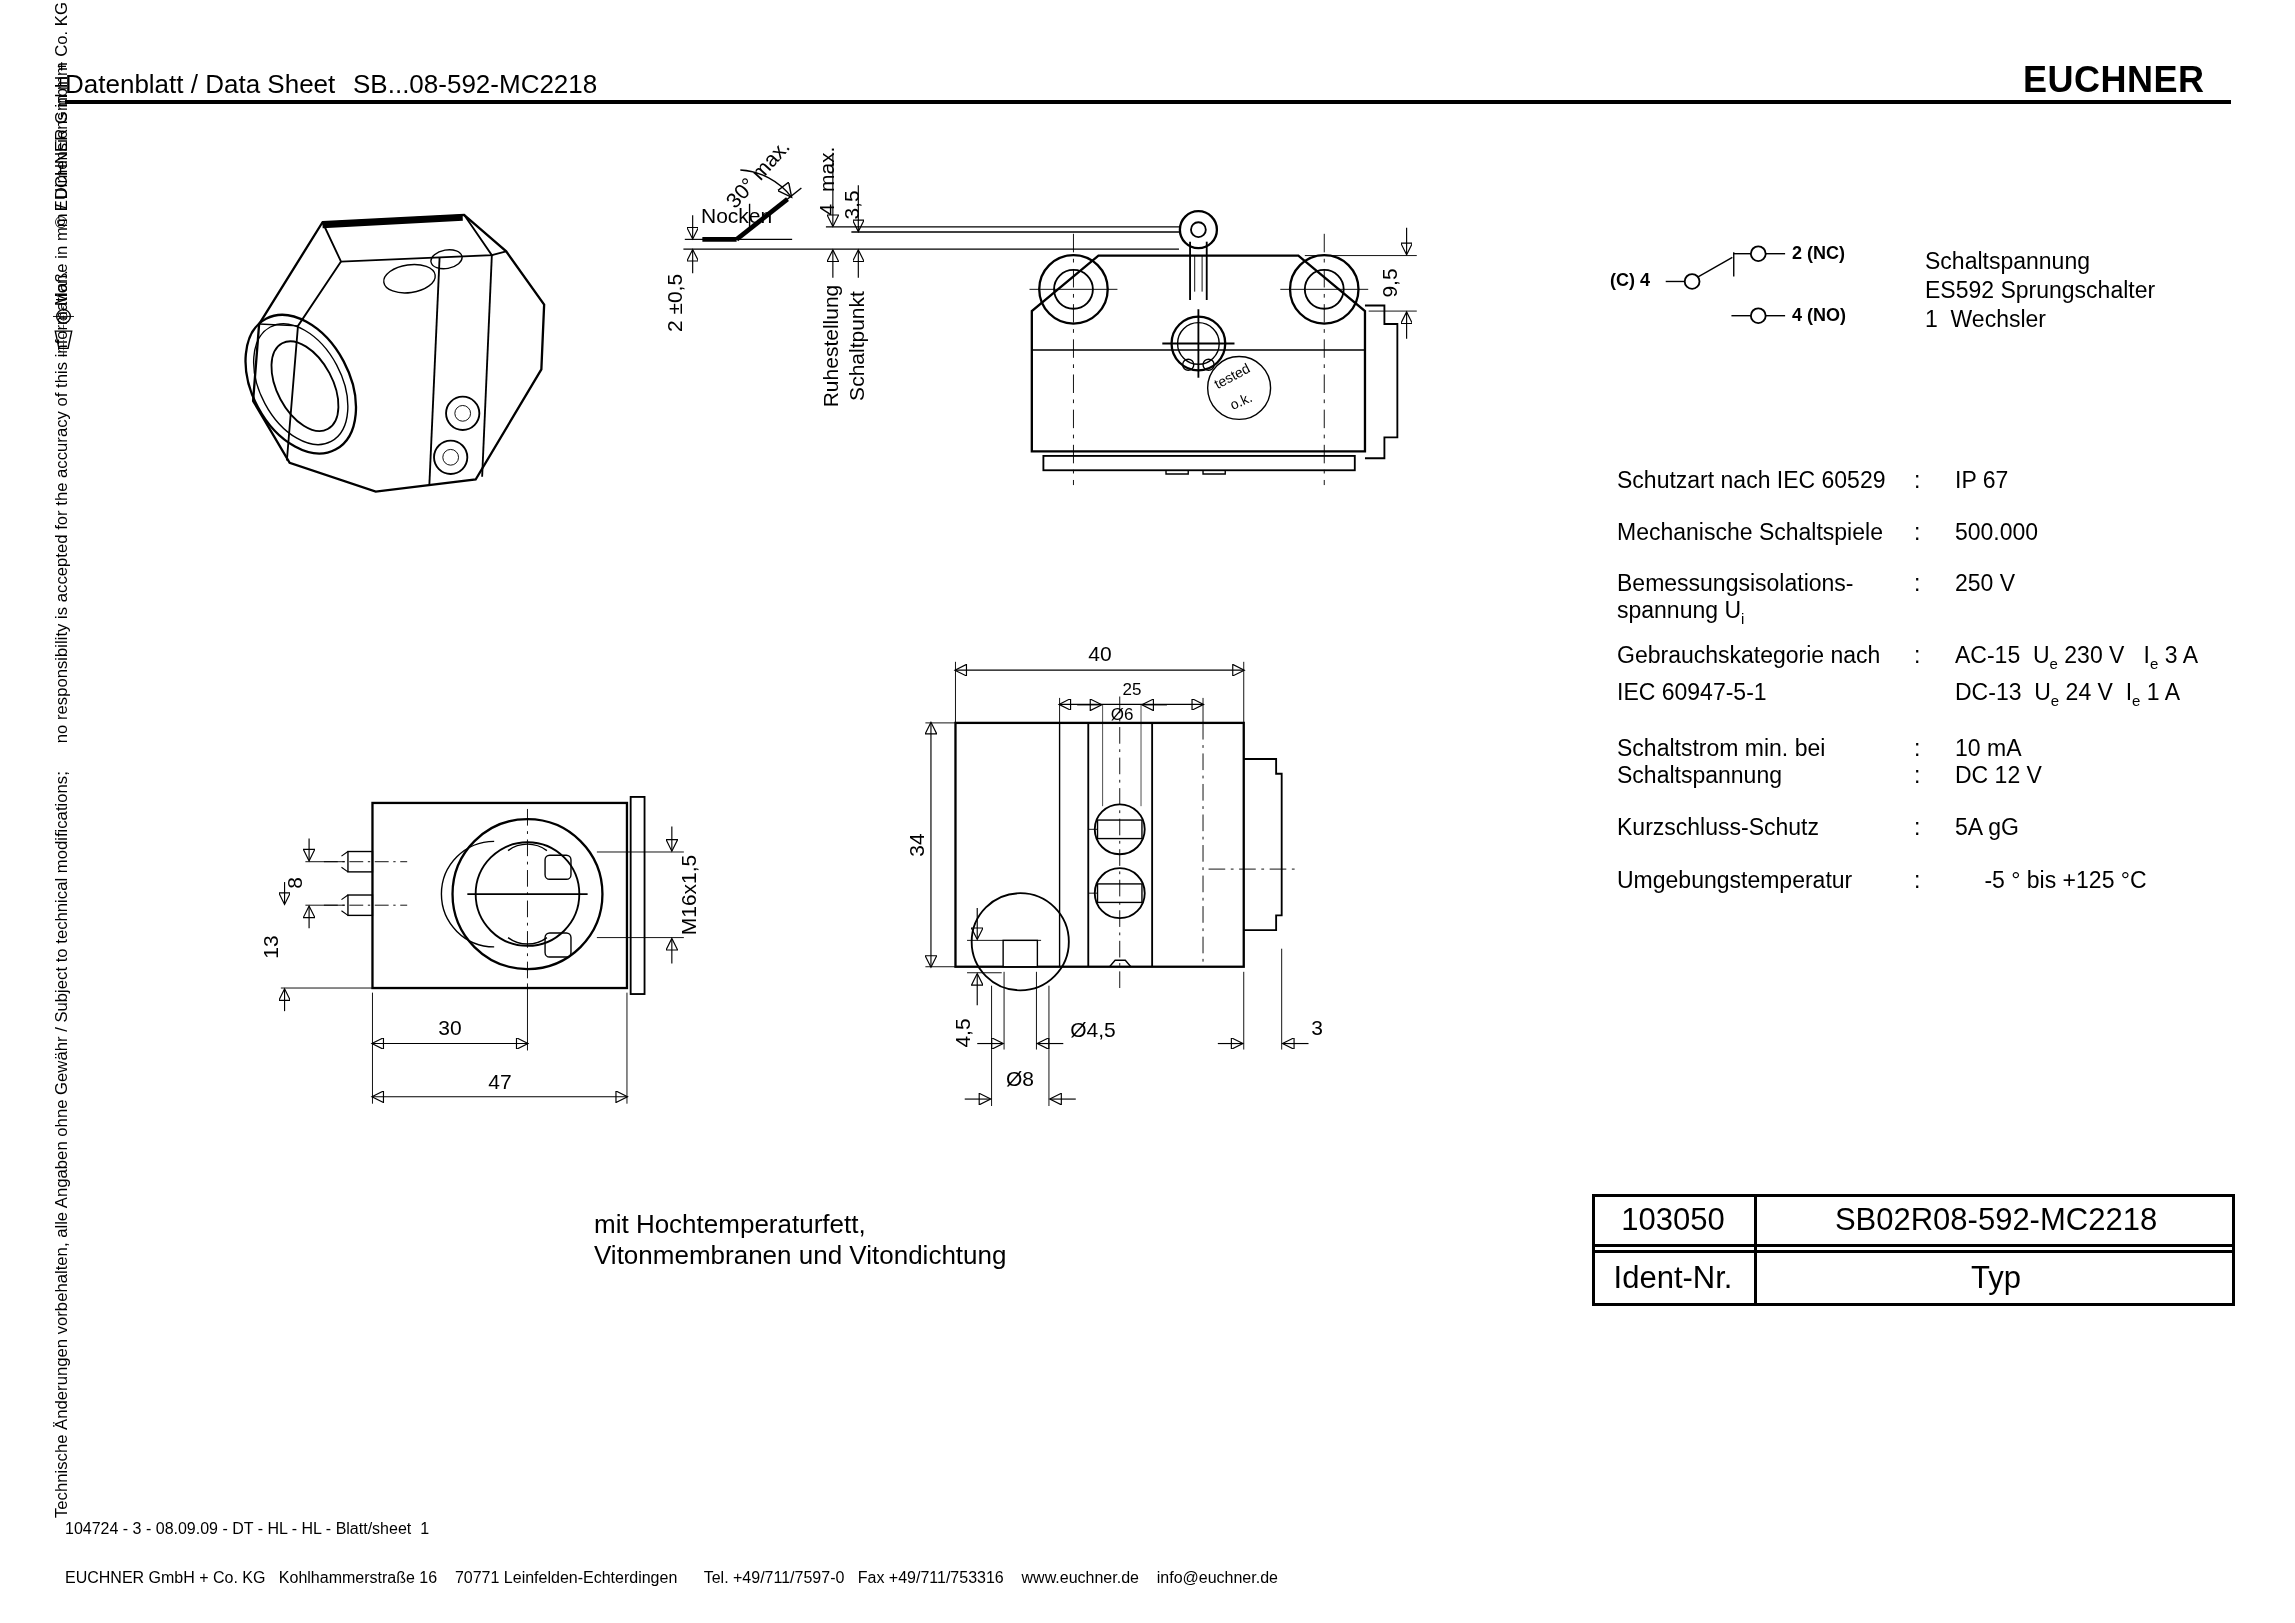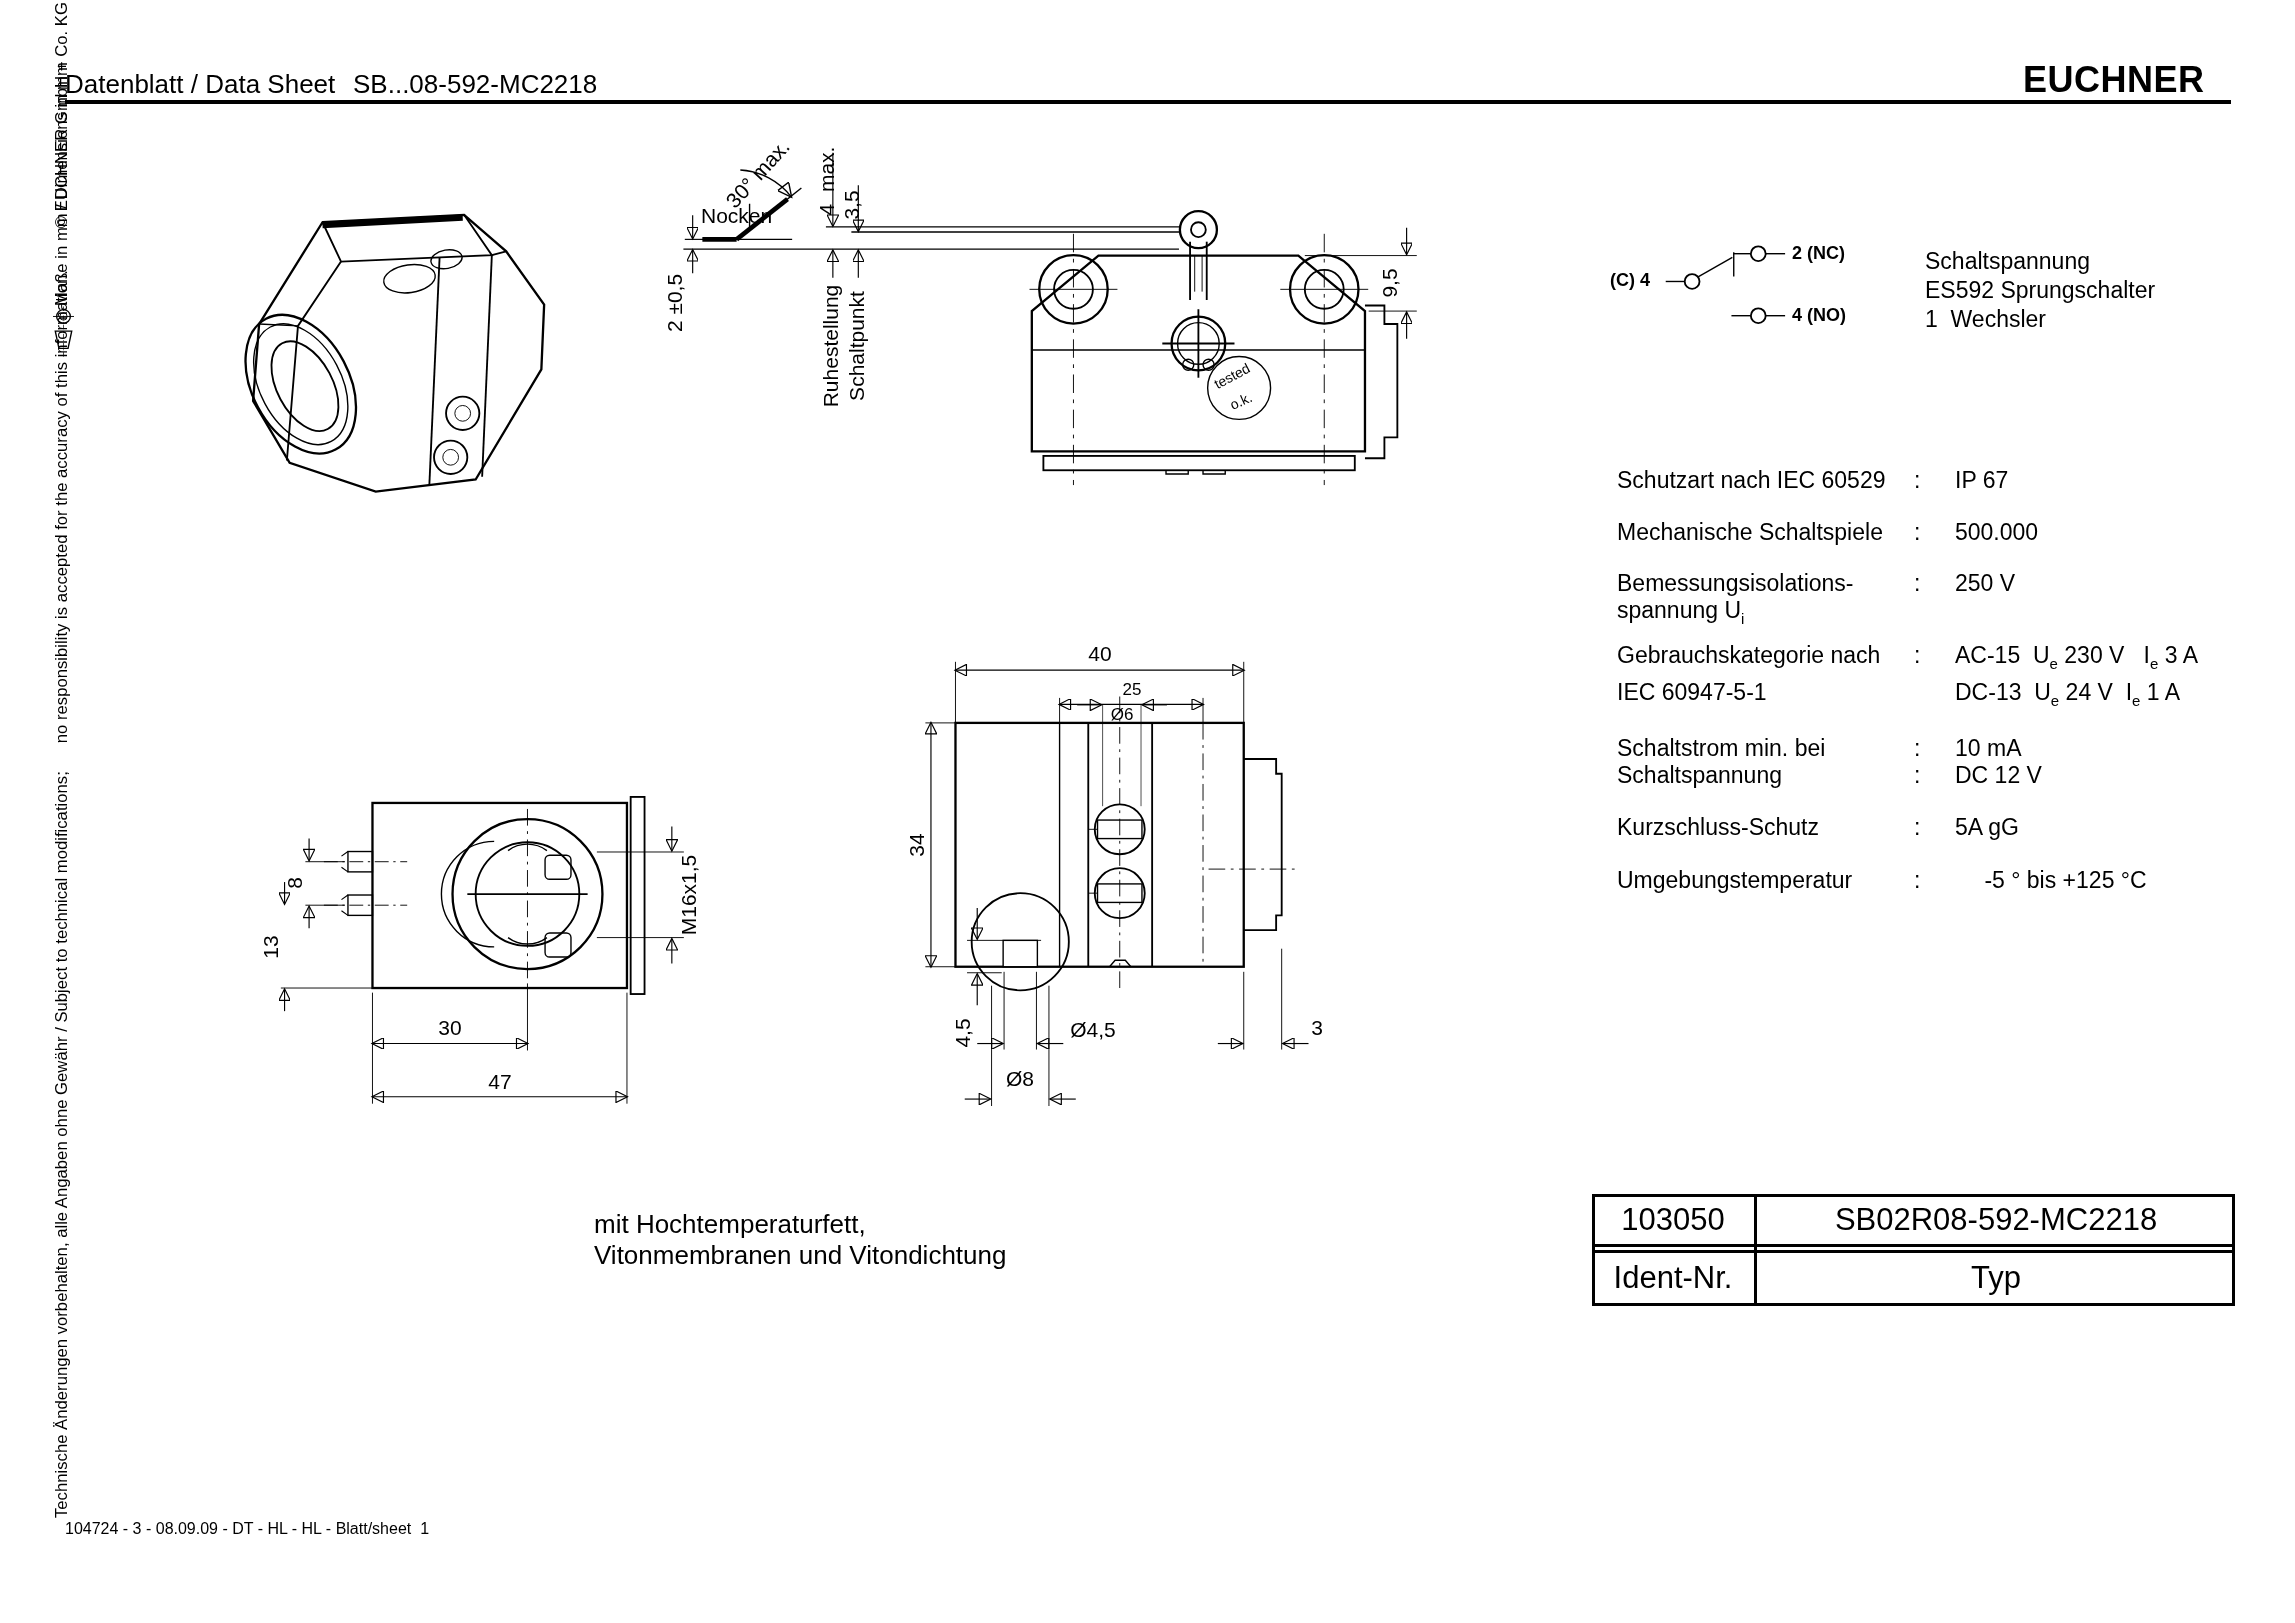--- a/index.html
+++ b/index.html
@@ -345,15 +345,16 @@
   <div style="position:absolute;left:1592px;top:1194px;width:643px;height:112px;border:3.7px solid #000;box-sizing:border-box"></div>
   <div class="blk" style="left:1754px;top:1194px;width:3.2px;height:112px"></div>
   <div class="blk" style="left:1592px;top:1244px;width:643px;height:3.2px"></div>
   <div class="blk" style="left:1592px;top:1250px;width:643px;height:3.2px"></div>
   <div class="t tbl ctr" style="left:1673px;top:1220px">103050</div>
   <div class="t tbl ctr" style="left:1996px;top:1220px">SB02R08-592-MC2218</div>
   <div class="t tbl ctr" style="left:1673px;top:1278px">Ident-Nr.</div>
   <div class="t tbl ctr" style="left:1996px;top:1278px">Typ</div>
 
   <div class="t ftr" style="left:65px;top:1520px">104724 - 3 - 08.09.09 - DT - HL - HL - Blatt/sheet  1</div>
+  <div class="t ftr" style="left:65px;top:1569px">EUCHNER GmbH + Co. KG   Kohlhammerstraße 16    70771 Leinfelden-Echterdingen      Tel. +49/711/7597-0   Fax +49/711/753316    www.euchner.de    info@euchner.de</div>
 
 </div>
 
 
 </body></html>

